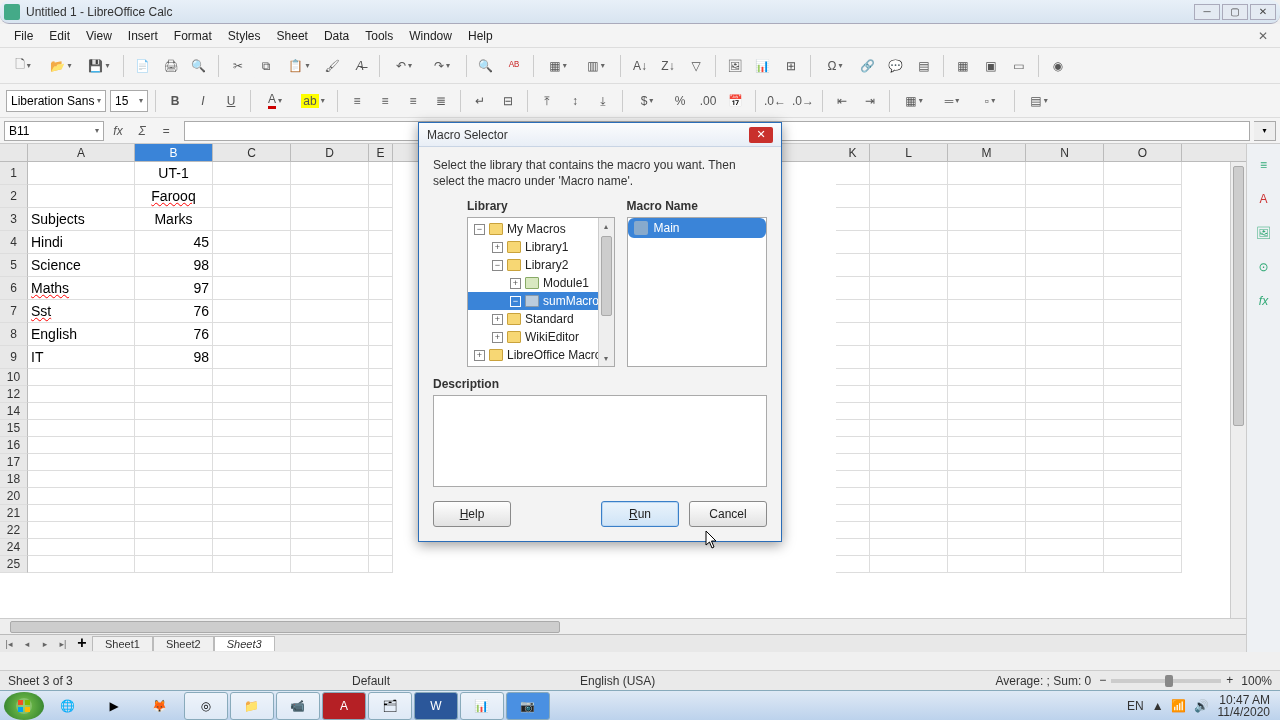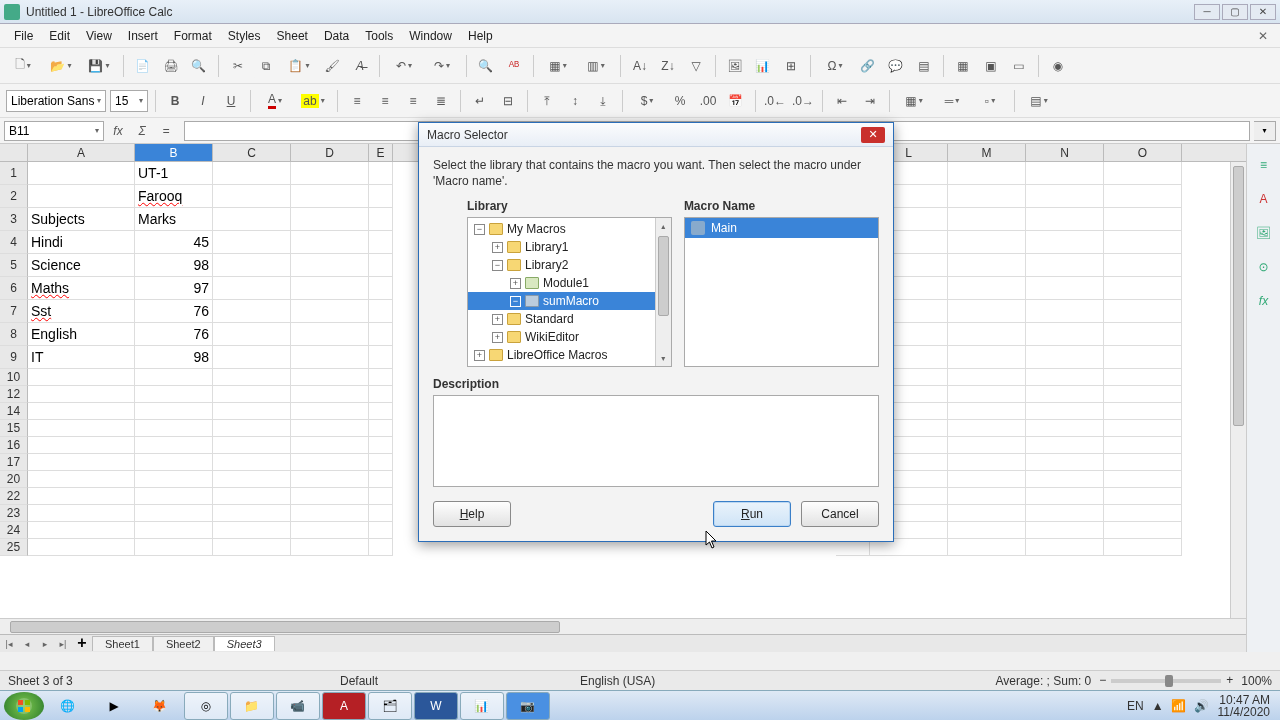--- a/index.html
+++ b/index.html
@@ -1,19 +1,19 @@
 <!DOCTYPE html>
 <html><head>
 <meta charset="utf-8">
 <style>
 * { margin: 0; padding: 0; box-sizing: border-box; font-family: "Segoe UI", Tahoma, sans-serif; font-size: 12px; }
 body { width: 1280px; height: 720px; background: #f0f0f0; overflow: hidden; position: relative; }
 
 
-.titlebar { height: 24px; background: linear-gradient(#e8f0f8,#d8e4f0); display: flex; align-items: center; padding: 0 4px; border-bottom: 1px solid #aab; }
+.titlebar { height: 24px; background: linear-gradient(#e8f0f8,#d8e4f0); display: flex; align-items: center; padding: 0 4px; border-bottom: 1px solid #aab; border-radius: 9px; }
 .titlebar .appicon { width:16px; height:16px; background:#4a8; border-radius:2px; margin-right:6px; }
 .titlebar .title { flex:1; color:#333; }
 .winbtns { display:flex; gap:2px; }
 .winbtns div { width:26px; height:16px; background:#e4eaf2; border:1px solid #aab; display:flex; align-items:center; justify-content:center; font-size:10px; color:#444; }
 
 
 .menubar { height: 24px; background:#f4f4f4; display:flex; align-items:center; padding:0 6px; gap:0; border-bottom:1px solid #ddd; }
 .menubar span { padding:3px 8px; color:#222; }
 .menubar .mclose { margin-left:auto; padding:2px 6px; color:#666; }
 
@@ -45,21 +45,21 @@
 .colh.sel { background:#3a84d8; color:#fff; }
 .rows { position:absolute; top:18px; left:0; right:0; bottom:18px; overflow:hidden; }
 .row { display:flex; height:17px; }
 .row.tall { height:23px; }
 .rowh { width:28px; border-right:1px solid #bbb; border-bottom:1px solid #ddd; background:#e8e8e8; text-align:center; line-height:17px; color:#333; }
 .row.tall .rowh { line-height:23px; }
 .rowh.sel { background:#3a84d8; color:#fff; }
 .cell { border-right:1px solid #ddd; border-bottom:1px solid #ddd; padding:0 3px; line-height:17px; font-size:14px; font-family:"Liberation Sans",Arial,sans-serif; color:#000; white-space:nowrap; overflow:visible; }
 .row.tall .cell { line-height:23px; }
 .cell.r { text-align:right; }
-.cell.c { }
+.cell.c { text-align:center; }
 .cell.sq { text-decoration: wavy underline red; text-decoration-thickness:1px; }
 .activecell { background:#ffff00; outline:2px solid #000; outline-offset:-1px; position:relative; }
 .activecell::after { content:""; position:absolute; right:-3px; bottom:-3px; width:6px; height:6px; background:#000; }
 
 
 .sheettabs { position:absolute; left:0; right:0; bottom:0; height:18px; background:#e8e8e8; display:flex; align-items:center; border-top:1px solid #bbb; }
 .tabnav { width:18px; height:16px; display:flex; align-items:center; justify-content:center; color:#666; font-size:9px; }
 .tabadd { width:20px; font-weight:bold; font-size:16px; display:flex; align-items:center; justify-content:center; padding-bottom:2px; }
 .stab { padding:1px 12px; border:1px solid #bbb; background:#f0f0f0; border-bottom:none; color:#333; font-size:11px; }
 .stab.active { background:#fff; font-style:italic; }
@@ -82,21 +82,21 @@
 
 
 .taskbar { position:absolute; left:0; right:0; bottom:0; height:30px; background:linear-gradient(#dfe9f5,#bcd2ec); border-top:1px solid #8ab; display:flex; align-items:center; padding:0 4px; gap:2px; }
 .taskbar .start { width:40px; height:28px; border-radius:50%; background:radial-gradient(circle,#7ec850,#2a7a2a); display:flex; align-items:center; justify-content:center; }
 .tbicon { width:44px; height:28px; display:flex; align-items:center; justify-content:center; border-radius:3px; }
 .tbicon.active { background:rgba(255,255,255,.5); border:1px solid #8ab; }
 .tray { margin-left:auto; display:flex; align-items:center; gap:8px; color:#333; font-size:11px; padding-right:6px; }
 .tray .clock { text-align:right; line-height:12px; }
 
 
-.dialog { position:absolute; left:418px; top:122px; width:476px; background:#f3f3f3; border:1px solid #2a6db8; box-shadow:0 3px 12px rgba(0,0,0,.4); }
+.dialog { position:absolute; left:418px; top:122px; width:364px; background:#f3f3f3; border:1px solid #2a6db8; box-shadow:0 3px 12px rgba(0,0,0,.4); }
 .dlg-title { height:24px; background:linear-gradient(#fbfcfd,#e8eef6); border-bottom:1px solid #c8d4e4; display:flex; align-items:center; padding:0 8px; color:#333; font-size:12px; }
 .dlg-title .dclose { margin-left:auto; width:24px; height:16px; background:#c9302c; color:#fff; display:flex; align-items:center; justify-content:center; font-size:11px; border-radius:2px; }
 .dlg-body { padding:10px 14px 14px; }
 .dlg-inst { color:#333; margin-bottom:10px; line-height:1.35; }
 .dlg-cols { display:flex; gap:12px;padding-left:34px; }
 .dlg-col { flex:1; }
 .dlg-lbl { font-weight:bold; color:#333; margin-bottom:4px; }
 .treebox { height:150px; border:1px solid #aaa; background:#fff; overflow:auto; position:relative; }
 .treebox .sbar { position:absolute; right:0; top:0; bottom:0; width:16px; background:#eee; border-left:1px solid #ccc; }
 .treebox .sbar .sup, .treebox .sbar .sdn { height:16px; display:flex; align-items:center; justify-content:center; font-size:8px; color:#666; }
@@ -105,21 +105,21 @@
 .tree { padding:2px 0; }
 .tnode { display:flex; align-items:center; height:18px; padding-left:6px; gap:4px; color:#222; }
 .tnode .exp { width:11px; height:11px; border:1px solid #888; display:flex; align-items:center; justify-content:center; font-size:9px; line-height:9px; color:#555; background:#fff; }
 .tnode .fico { width:14px; height:12px; background:#f7d774; border:1px solid #c9a23c; border-radius:1px; }
 .tnode .mico { width:14px; height:12px; background:#d8e8c0; border:1px solid #8a6; border-radius:1px; }
 .tnode.sel { background:#3a84d8; color:#fff; }
 .tnode.sel .exp { border-color:#fff; color:#fff; background:transparent; }
 .ind1 { padding-left:24px; } .ind2 { padding-left:42px; }
 .macrobox { height:150px; border:1px solid #aaa; background:#fff; }
 .mitem { display:flex; align-items:center; gap:6px; height:20px; padding:0 6px; }
-.mitem.sel { background:#3a84d8; color:#fff; }
+.mitem.sel { background:#3a84d8; color:#fff;border-radius:6px; }
 .mitem .micon { width:14px; height:14px; background:#8ac; border-radius:2px; }
 .descbox { height:92px; border:1px solid #aaa; background:#fff; margin-top:4px; }
 .dlg-btns { display:flex; gap:10px; margin-top:14px; }
 .dbtn { width:78px; height:26px; border:1px solid #8a8a8a; background:linear-gradient(#fefefe,#e2e2e2); border-radius:3px; display:flex; align-items:center; justify-content:center; color:#222; }
 .dbtn u { text-decoration:underline; }
 .dbtn.run { border:1px solid #3a7fc8; background:linear-gradient(#eaf3fb,#cfe4f7); box-shadow: inset 0 0 0 1px #bcd8f2; }
 .spacer { flex:1; }
 
 
 .cursor { position:absolute; width:14px; height:20px; pointer-events:none; z-index:999; }
@@ -498,49 +498,63 @@
         <div class="cell colD"></div>
         <div class="cell colE"></div>
         <div style="flex: 0 0 443px;"></div>
         <div class="cell colK"></div>
         <div class="cell colL"></div>
         <div class="cell colM"></div>
         <div class="cell colN"></div>
         <div class="cell colO"></div>
       </div>
       <div class="row">
+        <div class="rowh">18</div>
+        <div class="cell colA"></div>
+        <div class="cell colB"></div>
+        <div class="cell colC"></div>
+        <div class="cell colD"></div>
+        <div class="cell colE"></div>
+        <div style="flex: 0 0 443px;"></div>
+        <div class="cell colK"></div>
+        <div class="cell colL"></div>
+        <div class="cell colM"></div>
+        <div class="cell colN"></div>
+        <div class="cell colO"></div>
+      </div>
+      <div class="row">
         <div class="rowh">20</div>
         <div class="cell colA"></div>
         <div class="cell colB"></div>
         <div class="cell colC"></div>
         <div class="cell colD"></div>
         <div class="cell colE"></div>
         <div style="flex: 0 0 443px;"></div>
         <div class="cell colK"></div>
         <div class="cell colL"></div>
         <div class="cell colM"></div>
         <div class="cell colN"></div>
         <div class="cell colO"></div>
       </div>
       <div class="row">
+        <div class="rowh">21</div>
+        <div class="cell colA"></div>
+        <div class="cell colB"></div>
+        <div class="cell colC"></div>
+        <div class="cell colD"></div>
+        <div class="cell colE"></div>
+        <div style="flex: 0 0 443px;"></div>
+        <div class="cell colK"></div>
+        <div class="cell colL"></div>
+        <div class="cell colM"></div>
+        <div class="cell colN"></div>
+        <div class="cell colO"></div>
+      </div>
+      <div class="row">
         <div class="rowh">22</div>
-        <div class="cell colA"></div>
-        <div class="cell colB"></div>
-        <div class="cell colC"></div>
-        <div class="cell colD"></div>
-        <div class="cell colE"></div>
-        <div style="flex: 0 0 443px;"></div>
-        <div class="cell colK"></div>
-        <div class="cell colL"></div>
-        <div class="cell colM"></div>
-        <div class="cell colN"></div>
-        <div class="cell colO"></div>
-      </div>
-      <div class="row">
-        <div class="rowh">23</div>
         <div class="cell colA"></div>
         <div class="cell colB"></div>
         <div class="cell colC"></div>
         <div class="cell colD"></div>
         <div class="cell colE"></div>
         <div style="flex: 0 0 443px;"></div>
         <div class="cell colK"></div>
         <div class="cell colL"></div>
         <div class="cell colM"></div>
         <div class="cell colN"></div>
@@ -598,21 +612,21 @@
   <div style="color:#c33">A</div>
   <div>🖼</div>
   <div>⊙</div>
   <div>
       <i>fx</i>
     </div>
 </div>
 
 <div class="statusbar">
   <span>Sheet 3 of 3</span>
-  <span style="margin-left:340px; position:absolute; left:0;">Default</span>
+  <span style="margin-left:340px; position:absolute; left:12px;">Default</span>
   <span style="position:absolute; left:580px;">English (USA)</span>
   <div class="s-right">
     <span>Average: ; Sum: 0</span>
     <div class="zoomslider">
         <div class="zthumb"></div>
       </div>
     <span>100%</span>
   </div>
 </div>
 

